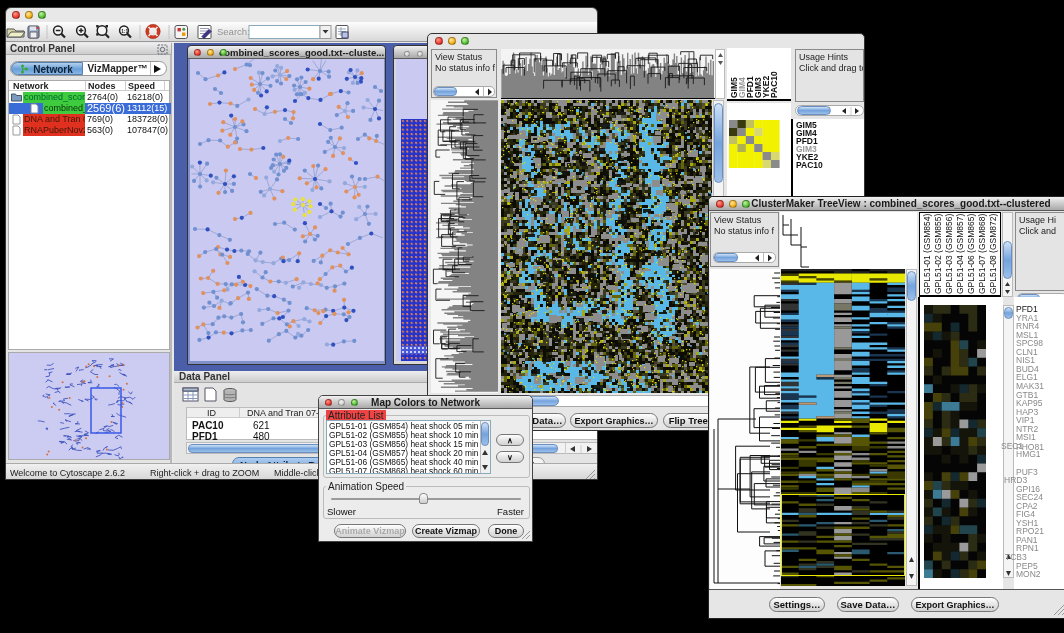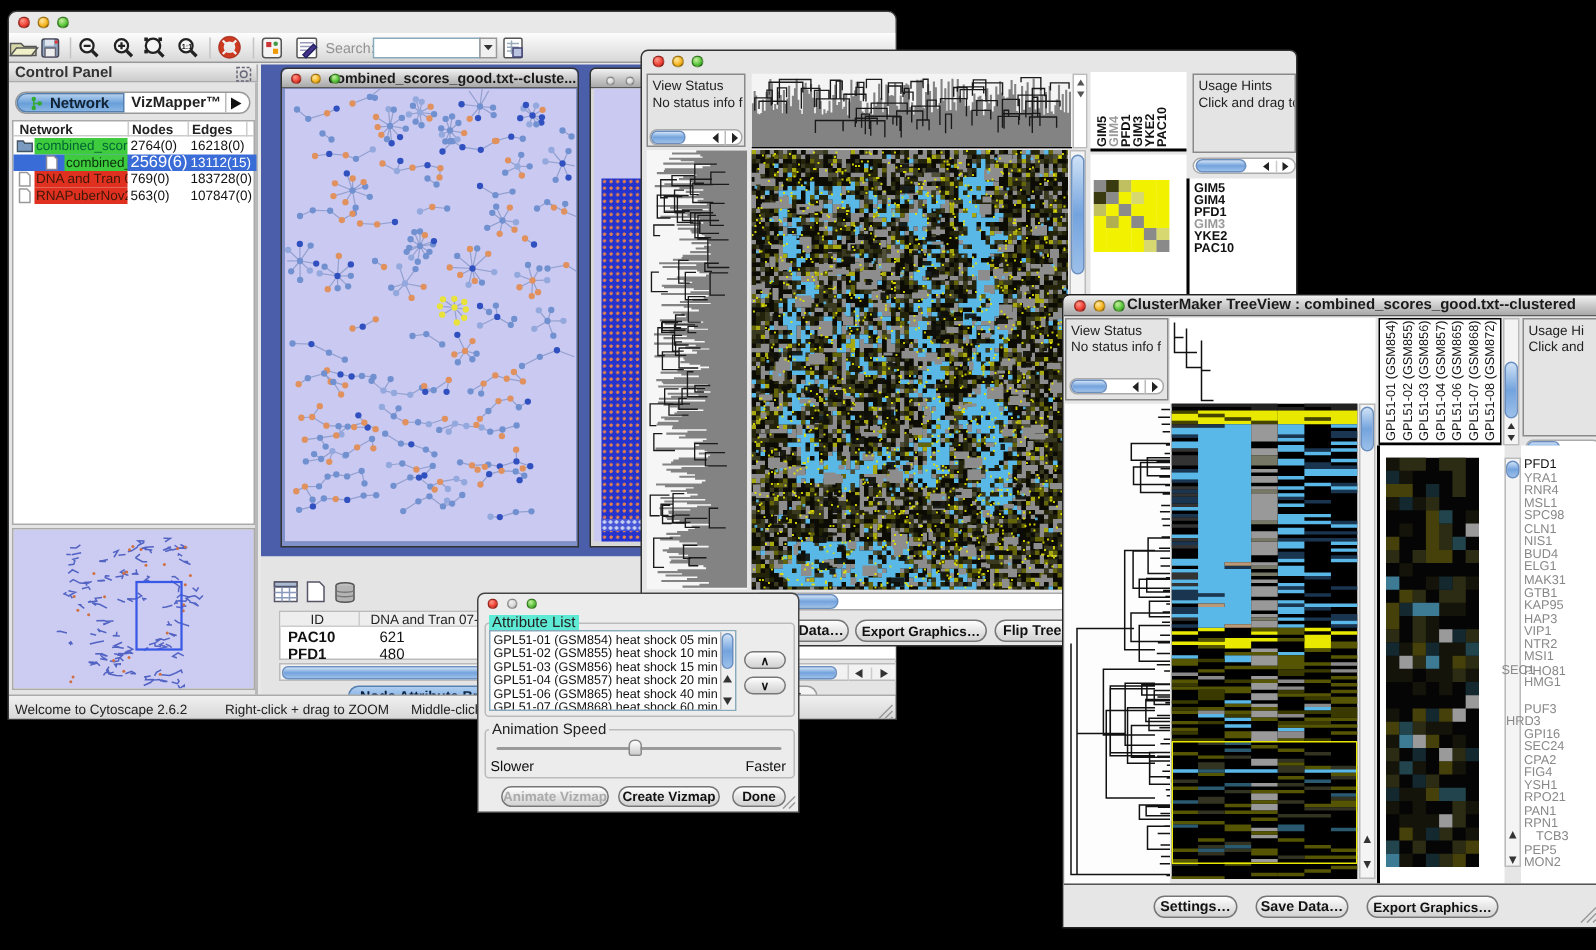--- a/index.html
+++ b/index.html
@@ -86,21 +86,21 @@
           <circle cx="6.5" cy="5" r="1.5" fill="#3a3"></circle>
           <path d="M2.5 2v6M2.5 5h4" stroke="#3a3" fill="none"></path>
         </svg>
         <div class="abs" style="left:74px;top:0;width:66px;height:13px;font-size:10px;font-weight:bold;color:#222;text-align:center;line-height:13px;border-right:1px solid #bbb">VizMapper™</div>
         <div class="abs" style="left:143px;top:3px;width:0;height:0;border-left:7px solid #111;border-top:4px solid transparent;border-bottom:4px solid transparent"></div>
       </div>
       <div class="abs" style="left:2px;top:25px;width:162px;height:270px;background:#fff;border:1px solid #aaa">
         <div class="abs" style="left:0;top:0;width:100%;height:10px;border-bottom:1px solid #ccc;font-size:9px;font-weight:bold;color:#222">
           <span class="abs" style="left:4px">Network</span>
           <span class="abs" style="left:79px">Nodes</span>
-          <span class="abs" style="left:119px">Edges</span>
+          <span class="abs" style="left:119px">Speed</span>
           <span class="abs" style="left:76px;top:0;width:1px;height:10px;background:#ccc"></span>
           <span class="abs" style="left:116px;top:0;width:1px;height:10px;background:#ccc"></span>
           <span class="abs" style="left:155px;top:0;width:1px;height:10px;background:#ccc"></span>
         </div>
         <div class="abs" style="left:14px;top:11px;width:62px;height:11px;background:#3ecb3e"></div>
         <svg class="abs" style="left:2px;top:12px" width="11" height="9" viewBox="0 0 11 9">
           <path d="M0.5 8V1h4l1 1.5h5V8z" fill="#7a9ac0" stroke="#456"></path>
         </svg>
         <span class="abs" style="left:15px;top:11px;width:61px;font-size:9px;color:#063;line-height:11px;white-space:nowrap;overflow:hidden">combined_scores_</span>
         <span class="abs" style="left:78px;top:11px;font-size:9px;color:#111;line-height:11px">2764(0)</span>
@@ -548,20 +548,21 @@
     <div class="abs" style="left:387px;top:37px;width:140px;height:320px;background:#d8d8d8;border:1px solid #333;border-radius:4px 0 0 0">
       <div class="titlebar abs" style="left:0;top:0;width:100%;height:13px;border-radius:4px 0 0 0"></div>
       <span class="abs" style="left:10px;top:5px;width:6px;height:6px;border-radius:50%;background:radial-gradient(circle at 35% 30%,#f0f0f0,#d8d8d8 60%,#909090);border:0.5px solid rgba(0,0,0,.3)"></span>
       <span class="abs" style="left:23px;top:5px;width:6px;height:6px;border-radius:50%;background:radial-gradient(circle at 35% 30%,#f0f0f0,#d8d8d8 60%,#909090);border:0.5px solid rgba(0,0,0,.3)"></span>
       <span class="abs" style="left:36px;top:5px;width:6px;height:6px;border-radius:50%;background:radial-gradient(circle at 35% 30%,#f0f0f0,#d8d8d8 60%,#909090);border:0.5px solid rgba(0,0,0,.3)"></span>
       <div class="abs" style="left:2px;top:13px;width:137px;height:302px;background:#c9c9f1"></div>
       <div class="abs" style="left:7px;top:73px;width:130px;height:242px;background:#2433cc;background-image:radial-gradient(circle at 2px 2px,#e08050 0.95px,rgba(0,0,0,0) 1.25px);background-size:4.4px 4.4px"></div>
       <div class="abs" style="left:7px;top:300px;width:130px;height:8px;background:#4a58d8;background-image:radial-gradient(circle at 2px 2px,#c8d0f0 1px,rgba(0,0,0,0) 1.4px);background-size:4px 4px"></div>
     </div>
     <div class="abs" style="left:168px;top:363px;width:424px;height:92px;background:#e4e4e4">
+      <div class="abs" style="left:0;top:0;width:100%;height:12px;background:linear-gradient(#eee,#ccc);border-bottom:1px solid #aaa;font-size:10px;font-weight:bold;color:#333;line-height:12px;padding-left:5px">Data Panel</div>
       <svg class="abs" style="left:8px;top:15px" width="70" height="18" viewBox="0 0 70 18">
 <rect x="1" y="2" width="15" height="13" fill="#fff" stroke="#556"></rect>
 <path d="M1 5.5h15M1 9h15M1 12.5h15M6 2v13M11 2v13" stroke="#8899bb"></path>
 <rect x="1" y="2" width="15" height="3" fill="#aabbd4" stroke="#556"></rect>
 <path d="M23 15V2h8l3 3v10z" fill="#fff" stroke="#556"></path>
 <g>
           <ellipse cx="48" cy="4.5" rx="6" ry="2" fill="#c0c0c0" stroke="#555"></ellipse>
 <path d="M42 4.5v9c0 1.2 2.7 2 6 2s6-.8 6-2v-9" fill="#b4b4b4" stroke="#555"></path>
 <path d="M42.5 8c1.5 1 9.5 1 11 0M42.5 11c1.5 1 9.5 1 11 0" stroke="#777" fill="none"></path>
         </g>
@@ -814,37 +815,38 @@
     <span class="abs" style="left:307px;top:270.5px;font-size:8.5px;color:#888;line-height:8.5px">PUF3</span>
     <span class="abs" style="left:295px;top:279.0px;font-size:8.5px;color:#888;line-height:8.5px">HRD3</span>
     <span class="abs" style="left:307px;top:287.6px;font-size:8.5px;color:#888;line-height:8.5px">GPI16</span>
     <span class="abs" style="left:307px;top:296.1px;font-size:8.5px;color:#888;line-height:8.5px">SEC24</span>
     <span class="abs" style="left:307px;top:304.6px;font-size:8.5px;color:#888;line-height:8.5px">CPA2</span>
     <span class="abs" style="left:307px;top:313.2px;font-size:8.5px;color:#888;line-height:8.5px">FIG4</span>
     <span class="abs" style="left:307px;top:321.8px;font-size:8.5px;color:#888;line-height:8.5px">YSH1</span>
     <span class="abs" style="left:307px;top:330.3px;font-size:8.5px;color:#888;line-height:8.5px">RPO21</span>
     <span class="abs" style="left:307px;top:338.9px;font-size:8.5px;color:#888;line-height:8.5px">PAN1</span>
     <span class="abs" style="left:307px;top:347.4px;font-size:8.5px;color:#888;line-height:8.5px">RPN1</span>
-    <span class="abs" style="left:315px;top:356.0px;font-size:8.5px;color:#888;line-height:8.5px">TCB3</span>
+    <span class="abs" style="left:296px;top:356.0px;font-size:8.5px;color:#888;line-height:8.5px">TCB3</span>
     <span class="abs" style="left:307px;top:364.5px;font-size:8.5px;color:#888;line-height:8.5px">PEP5</span>
     <span class="abs" style="left:307px;top:373.1px;font-size:8.5px;color:#888;line-height:8.5px">MON2</span>
     <div class="abs" style="left:0;top:392px;width:100%;height:31px;background:#e6e6e6;border-top:1px solid #555"></div>
     <div class="aquabtn abs" style="left:60px;top:400px;width:56px;height:15px;font-size:9.5px;line-height:14px">Settings…</div>
     <div class="aquabtn abs" style="left:128px;top:400px;width:62px;height:15px;font-size:9.5px;line-height:14px">Save Data…</div>
     <div class="aquabtn abs" style="left:202px;top:400px;width:88px;height:15px;font-size:9px;line-height:14px">Export Graphics…</div>
     <svg class="abs" style="right:2px;bottom:2px" width="12" height="12" viewBox="0 0 12 12">
       <path d="M11 1L1 11M11 5L5 11M11 9L9 11" stroke="#999"></path>
     </svg>
   </div>
 <div class="abs" style="left:318px;top:395px;width:215px;height:147px;background:#ececec;border:1px solid #444;border-radius:5px 5px 0 0;overflow:hidden">
+    <div class="titlebar abs" style="left:0;top:0;width:100%;height:13px;font-size:10px;line-height:13px;border-radius:4px 4px 0 0">Map Colors to Network</div>
     <span class="abs" style="left:6px;top:3px;width:7.0px;height:7.0px;border-radius:50%;background:radial-gradient(circle at 35% 30%,#ff9a8a,#ee4035 60%,#a02015);border:0.5px solid rgba(0,0,0,.3)"></span>
     <span class="abs" style="left:19px;top:3px;width:7.0px;height:7.0px;border-radius:50%;background:radial-gradient(circle at 35% 30%,#f0f0f0,#d8d8d8 60%,#909090);border:0.5px solid rgba(0,0,0,.3)"></span>
     <span class="abs" style="left:32px;top:3px;width:7.0px;height:7.0px;border-radius:50%;background:radial-gradient(circle at 35% 30%,#c8f0a0,#57c43a 60%,#2f7d1e);border:0.5px solid rgba(0,0,0,.3)"></span>
     <div class="abs" style="left:4px;top:19px;width:207px;height:63px;border:1px solid #bbb;border-radius:3px"></div>
-    <span class="abs" style="left:7px;top:14px;font-size:10px;color:#222;background:#5eead4;padding:0 2px">Attribute List</span>
+    <span class="abs" style="left:7px;top:14px;font-size:10px;color:#222;background:#ef4444;padding:0 2px">Attribute List</span>
     <div class="abs" style="left:7px;top:24px;width:165px;height:54px;background:#fff;border:1px solid #8ab;overflow:hidden;font-size:8.4px;color:#111;line-height:9.1px;padding:1px 0 0 2px;white-space:nowrap">GPL51-01 (GSM854) heat shock 05 min<br>GPL51-02 (GSM855) heat shock 10 min<br>GPL51-03 (GSM856) heat shock 15 min<br>GPL51-04 (GSM857) heat shock 20 min<br>GPL51-06 (GSM865) heat shock 40 min<br>GPL51-07 (GSM868) heat shock 60 min</div>
     <div class="abs" style="left:161px;top:25px;width:10px;height:52px;background:#f0f0f0;border-left:1px solid #bbb"></div>
     <div class="thumb abs" style="left:162px;top:26px;width:8px;height:24px;border-radius:4px"></div>
     <svg class="abs" style="left:162px;top:52px" width="8" height="24" viewBox="0 0 8 24">
       <path d="M4 2L1 7h6z" fill="#333"></path>
       <path d="M4 22L1 17h6z" fill="#333"></path>
     </svg>
     <div class="aquabtn abs" style="left:177px;top:38px;width:28px;height:12px;font-size:8px;line-height:11px;border-radius:6px">∧</div>
     <div class="aquabtn abs" style="left:177px;top:55px;width:28px;height:12px;font-size:8px;line-height:11px;border-radius:6px">∨</div>
     <div class="abs" style="left:4px;top:90px;width:207px;height:33px;border:1px solid #bbb;border-radius:3px"></div>

